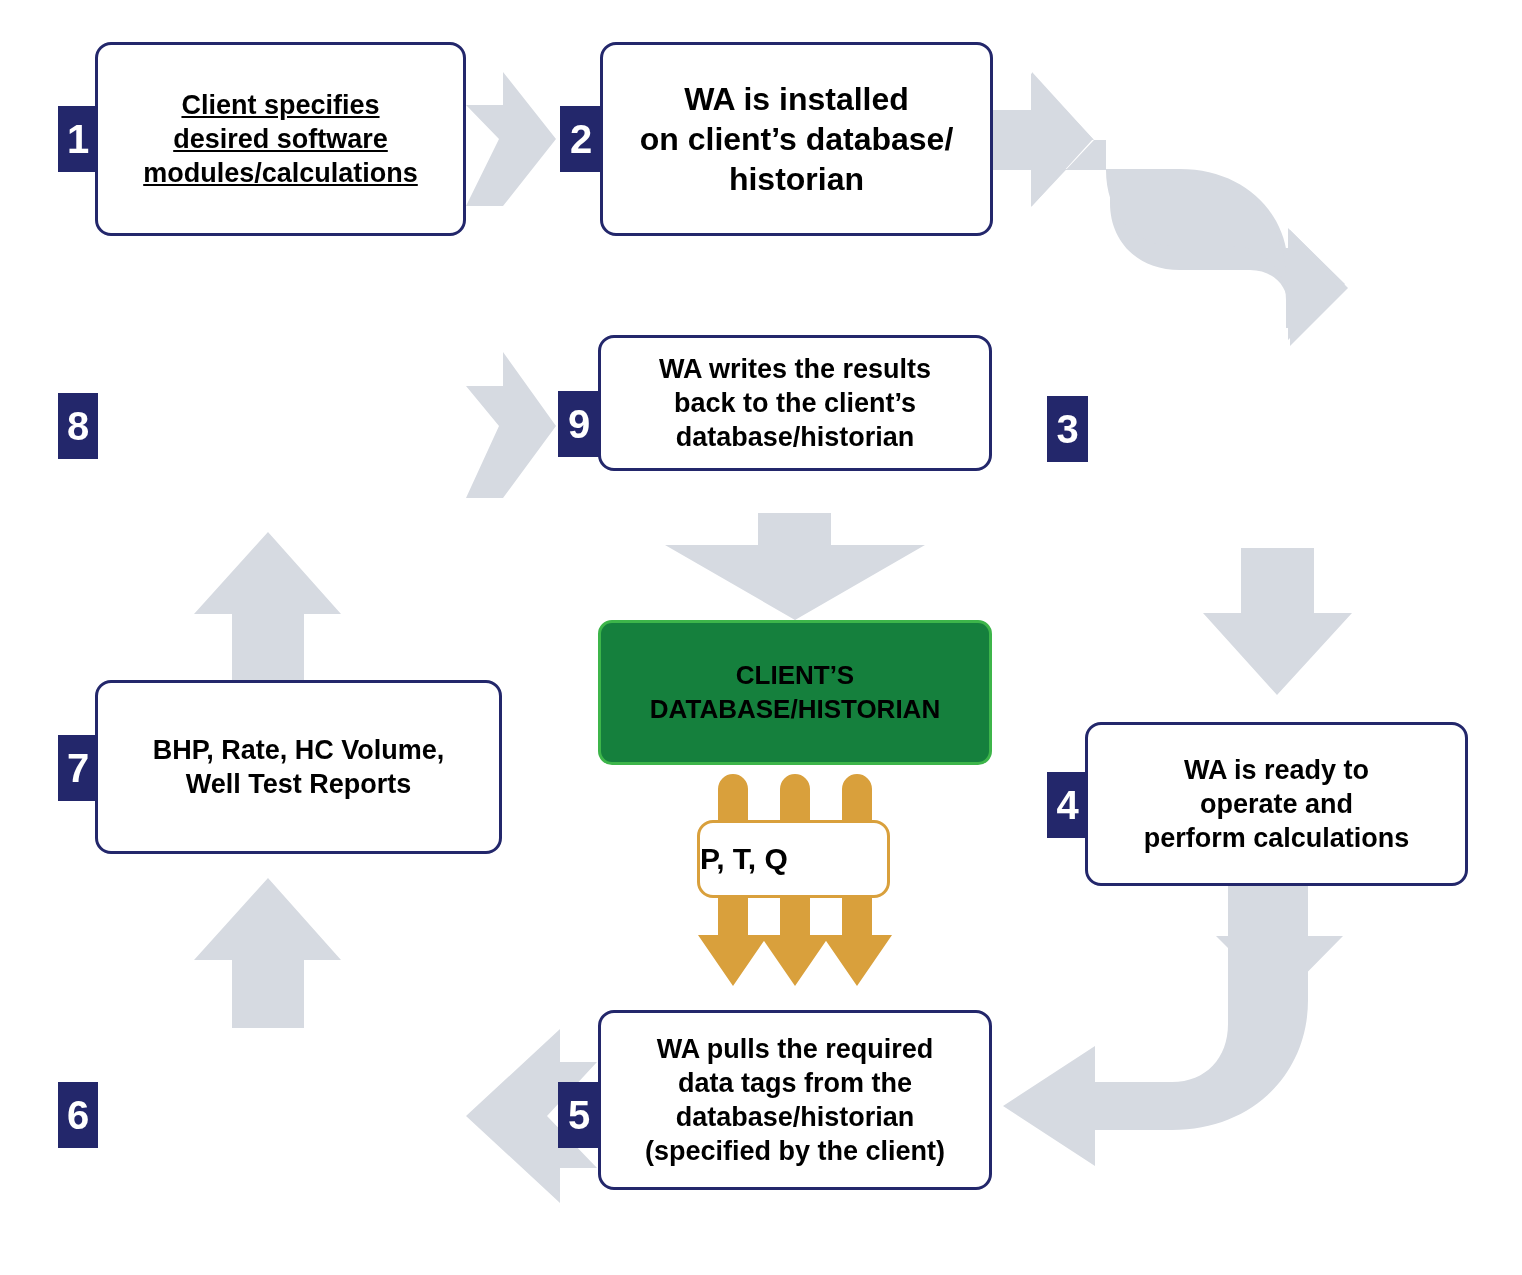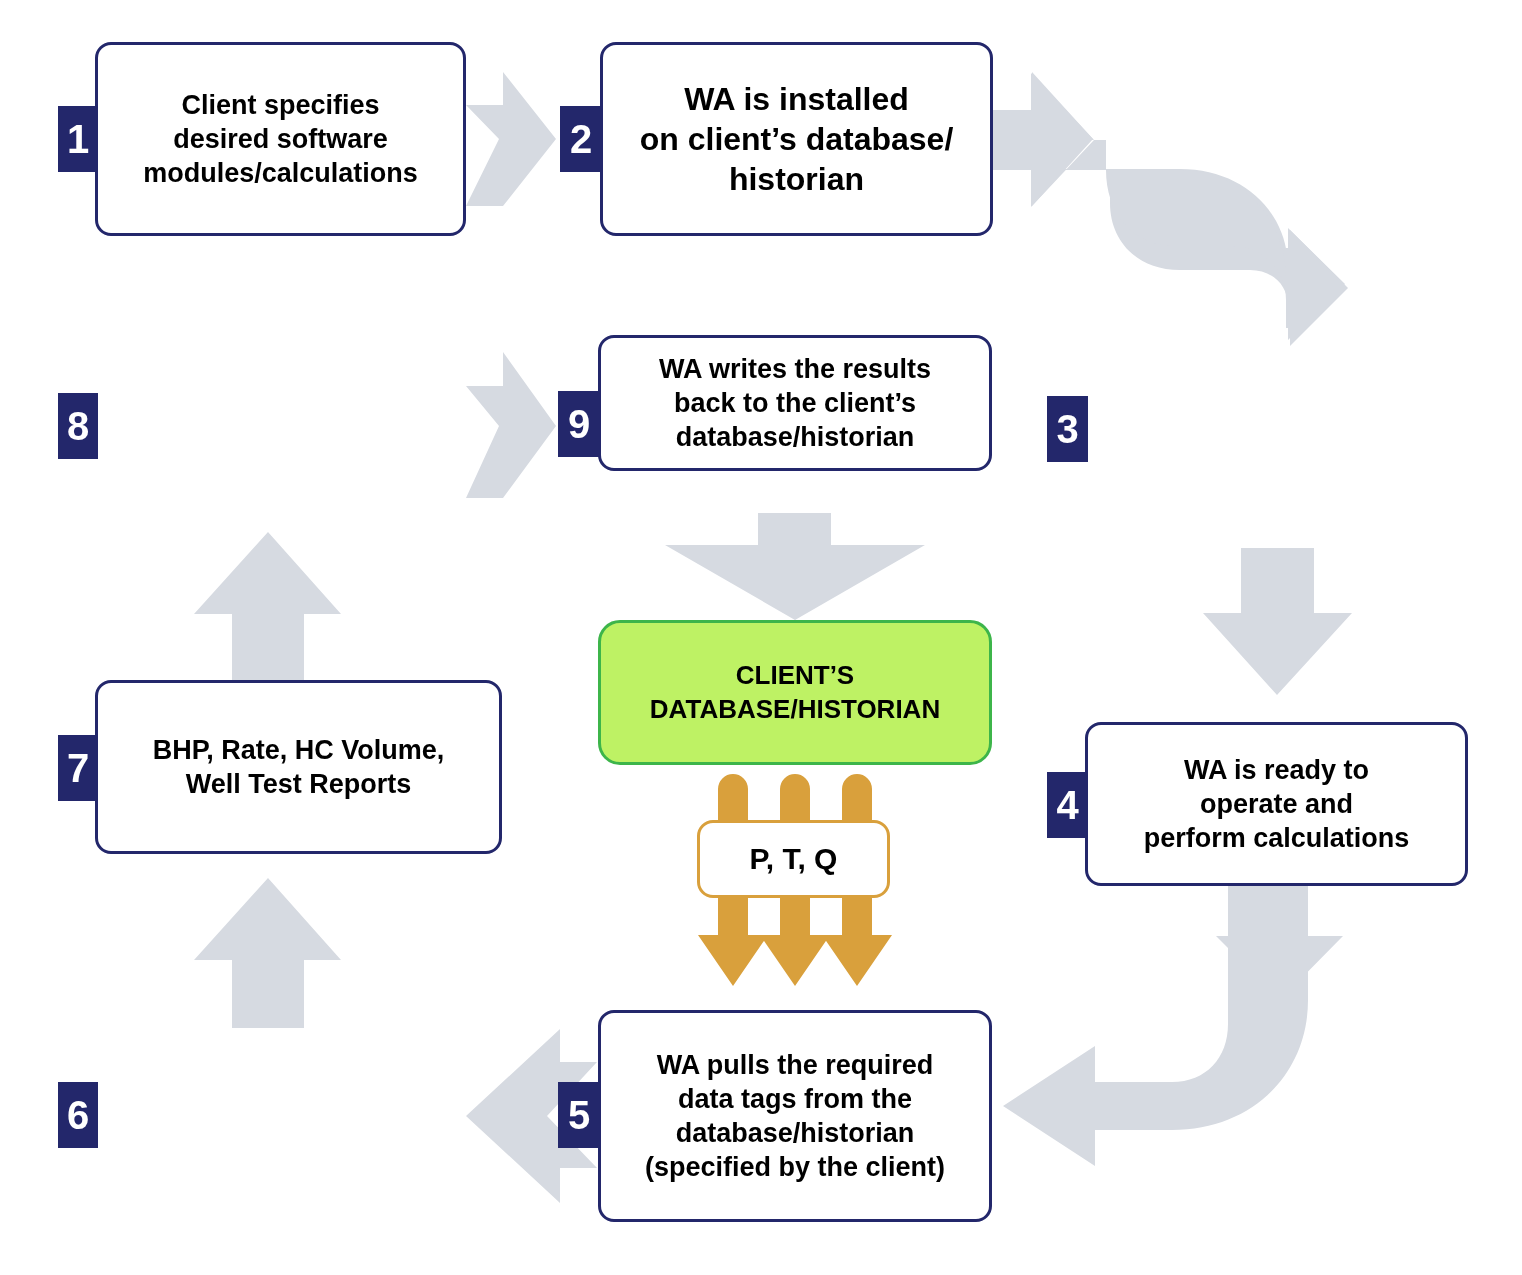--- a/index.html
+++ b/index.html
@@ -54,43 +54,43 @@
     display: flex;
     align-items: center;
     justify-content: center;
     z-index: 7;
     line-height: 1;
   }
   
   .dbbox {
     position: absolute;
     box-sizing: border-box;
-    background: #bef264;
+    background: #15803d;
     border: 3px solid #3DB54A;
-    border-radius: 22px;
+    border-radius: 14px;
     display: flex;
     align-items: center;
     justify-content: center;
     text-align: center;
     color: #000000;
     font-weight: bold;
     line-height: 1.3;
     z-index: 5;
     white-space: pre-line;
   }
   
   .ptq {
     position: absolute;
     box-sizing: border-box;
     background: #ffffff;
     border: 3px solid #D9A03C;
     border-radius: 16px;
     display: flex;
     align-items: center;
-    justify-content: center;
+    justify-content: flex-start;
     color: #000000;
     font-weight: bold;
     z-index: 8;
   }
 </style>
 </head>
 <body>
 
 <div id="canvas">
 
@@ -129,21 +129,21 @@
 
     <polygon fill="#D6DAE1" points="758,513 831,513 831,545 925,545 795,620 665,545 758,545"></polygon>
 
     <g fill="#D9A03C">
       <path d="M 718,789 a 15,15 0 0 1 30,0 L 748,935 L 768,935 L 733,986 L 698,935 L 718,935 Z"></path>
       <path d="M 780,789 a 15,15 0 0 1 30,0 L 810,935 L 830,935 L 795,986 L 760,935 L 780,935 Z"></path>
       <path d="M 842,789 a 15,15 0 0 1 30,0 L 872,935 L 892,935 L 857,986 L 822,935 L 842,935 Z"></path>
     </g>
   </svg>
 
-  <div class="step" style="left:95px; top:42px; width:371px; height:194px; font-size:27px;">
+  <div class="step" style="left:95px; top:42px; width:371px; height:194px; font-size:27px;text-decoration:underline;">
     <span class="label">Client specifies
 desired software
 modules/calculations</span>
   </div>
   <div class="badge" style="left:58px; top:106px; width:40px; height:66px; font-size:40px;">
     <span>1</span>
   </div>
 
   <div class="step" style="left:600px; top:42px; width:393px; height:194px; font-size:32px;">
     <span class="label">WA is installed
@@ -160,21 +160,21 @@
 
   <div class="step" style="left:1085px; top:722px; width:383px; height:164px; font-size:27px;align-items:center;">
     <span class="label">WA is ready to
 operate and
 perform calculations</span>
   </div>
   <div class="badge" style="left:1047px; top:772px; width:41px; height:66px; font-size:40px;">
     <span>4</span>
   </div>
 
-  <div class="step" style="left:598px; top:1010px; width:394px; height:212px; font-size:27px;">
+  <div class="step" style="left:598px; top:1010px; width:394px; height:180px; font-size:27px;">
     <span class="label">WA pulls the required
 data tags from the
 database/historian
 (specified by the client)</span>
   </div>
   <div class="badge" style="left:558px; top:1082px; width:42px; height:66px; font-size:40px;">
     <span>5</span>
   </div>
 
   <div class="badge" style="left:58px; top:1082px; width:40px; height:66px; font-size:40px;">

